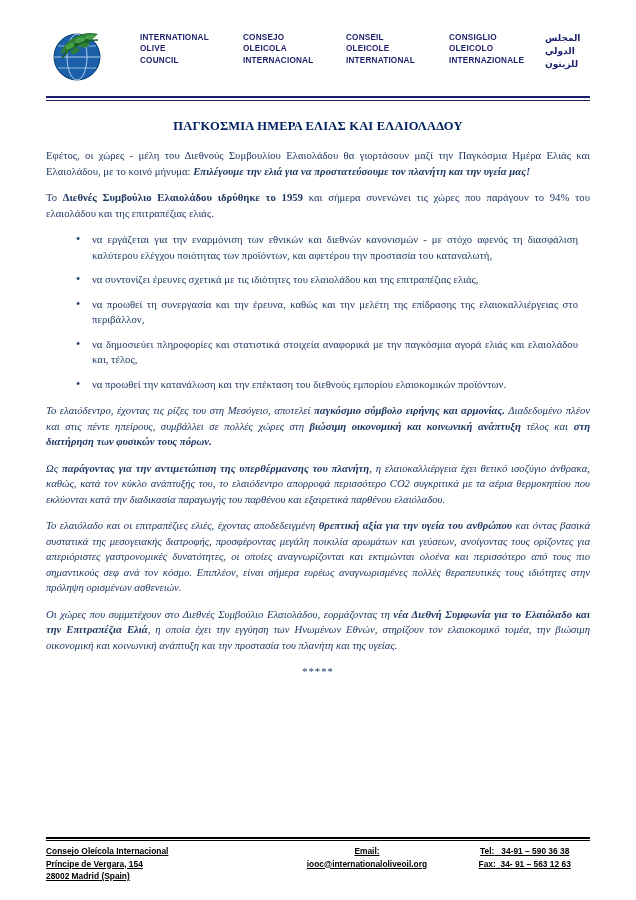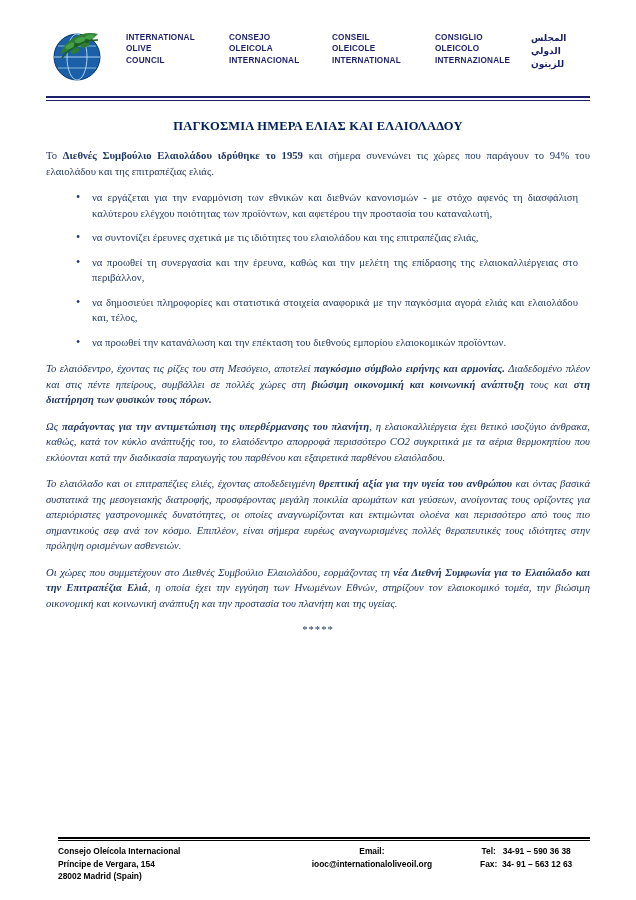--- a/index.html
+++ b/index.html
@@ -20,21 +20,21 @@
     height: 900px;
     box-sizing: border-box;
     padding: 22px 46px 0 46px;
     position: relative;
   }
 
   
   .header {
     display: flex;
     align-items: flex-start;
-    gap: 0;
+    gap: 14px;
     height: 70px;
   }
   .logo {
     width: 62px;
     height: 62px;
     flex: 0 0 62px;
     position: relative;
     margin-top: 2px;
   }
   .logo svg { display: block; }
@@ -126,23 +126,24 @@
     text-align: center;
     color: #1f3864;
     font-size: 10.7px;
     letter-spacing: 1px;
     margin: 2px 0 0 0;
   }
 
   
   .footer {
     position: absolute;
-    left: 58px;
+    left: 46px;
     right: 46px;
     bottom: 18px;
+    text-decoration: underline;
   }
   .rule-bot {
     border: none;
     border-top: 2.2px solid #000000;
     margin: 0 0 1px 0;
   }
   .rule-bot2 {
     border: none;
     border-top: 1px solid #000000;
     margin: 0 0 4px 0;
@@ -216,36 +217,39 @@
     </div>
   </div>
 
   <hr class="rule-top">
   <hr class="rule-top2">
 
   <div class="doc-title">ΠΑΓΚΟΣΜΙΑ ΗΜΕΡΑ ΕΛΙΑΣ ΚΑΙ ΕΛΑΙΟΛΑΔΟΥ</div>
 
   <div class="body-text">
 
+    <p>
+      <span>Εφέτος, οι χώρες - μέλη του Διεθνούς Συμβουλίου Ελαιολάδου θα γιορτάσουν μαζί την Παγκόσμια Ημέρα Ελιάς και Ελαιολάδου, με το κοινό μήνυμα: </span><b><i>Επιλέγουμε την ελιά για να προστατεύσουμε τον πλανήτη και την υγεία μας!</i></b>
+    </p>
 
     <p>
       <span>Το </span><b>Διεθνές Συμβούλιο Ελαιολάδου ιδρύθηκε το 1959</b><span> και σήμερα συνενώνει τις χώρες που παράγουν το 94% του ελαιολάδου και της επιτραπέζιας ελιάς.</span>
     </p>
 
 
     <ul class="bullets">
       <li>να εργάζεται για την εναρμόνιση των εθνικών και διεθνών κανονισμών - με στόχο αφενός τη διασφάλιση καλύτερου ελέγχου ποιότητας των προϊόντων, και αφετέρου την προστασία του καταναλωτή,</li>
       <li>να συντονίζει έρευνες σχετικά με τις ιδιότητες του ελαιολάδου και της επιτραπέζιας ελιάς,</li>
       <li>να προωθεί τη συνεργασία και την έρευνα, καθώς και την μελέτη της επίδρασης της ελαιοκαλλιέργειας στο περιβάλλον,</li>
       <li>να δημοσιεύει πληροφορίες και στατιστικά στοιχεία αναφορικά με την παγκόσμια αγορά ελιάς και ελαιολάδου και, τέλος,</li>
       <li>να προωθεί την κατανάλωση και την επέκταση του διεθνούς εμπορίου ελαιοκομικών προϊόντων.</li>
     </ul>
 
     <p>
-      <i>Το ελαιόδεντρο, έχοντας τις ρίζες του στη Μεσόγειο, αποτελεί </i><b><i>παγκόσμιο σύμβολο ειρήνης και αρμονίας.</i></b><i> Διαδεδομένο πλέον και στις πέντε ηπείρους, συμβάλλει σε πολλές χώρες στη </i><b><i>βιώσιμη οικονομική και κοινωνική ανάπτυξη</i></b><i> τους και </i><b><i>στη διατήρηση των φυσικών τους πόρων.</i></b>
+      <i>Το ελαιόδεντρο, έχοντας τις ρίζες του στη Μεσόγειο, αποτελεί </i><b><i>παγκόσμιο σύμβολο ειρήνης και αρμονίας.</i></b><i> Διαδεδομένο πλέον και στις πέντε ηπείρους, συμβάλλει σε πολλές χώρες στη </i><b><i>βιώσιμη οικονομική και κοινωνική ανάπτυξη</i></b><i> τέλος και </i><b><i>στη διατήρηση των φυσικών τους πόρων.</i></b>
     </p>
 
     <p>
       <i>Ως </i><b><i>παράγοντας για την αντιμετώπιση της υπερθέρμανσης του πλανήτη</i></b><i>, η ελαιοκαλλιέργεια έχει θετικό ισοζύγιο άνθρακα, καθώς, κατά τον κύκλο ανάπτυξής του, το ελαιόδεντρο απορροφά περισσότερο CO2 συγκριτικά με τα αέρια θερμοκηπίου που εκλύονται κατά την διαδικασία παραγωγής του παρθένου και εξαιρετικά παρθένου ελαιόλαδου.</i>
     </p>
 
     <p>
       <i>Το ελαιόλαδο και οι επιτραπέζιες ελιές, έχοντας αποδεδειγμένη </i><b><i>θρεπτική αξία για την υγεία του ανθρώπου</i></b><i> και όντας βασικά συστατικά της μεσογειακής διατροφής, προσφέροντας μεγάλη ποικιλία αρωμάτων και γεύσεων, ανοίγοντας τους ορίζοντες για απεριόριστες γαστρονομικές δυνατότητες, οι οποίες αναγνωρίζονται και εκτιμώνται ολοένα και περισσότερο από τους πιο σημαντικούς σεφ ανά τον κόσμο. Επιπλέον, είναι σήμερα ευρέως αναγνωρισμένες  πολλές θεραπευτικές τους ιδιότητες στην πρόληψη ορισμένων ασθενειών.</i>
     </p>
 

